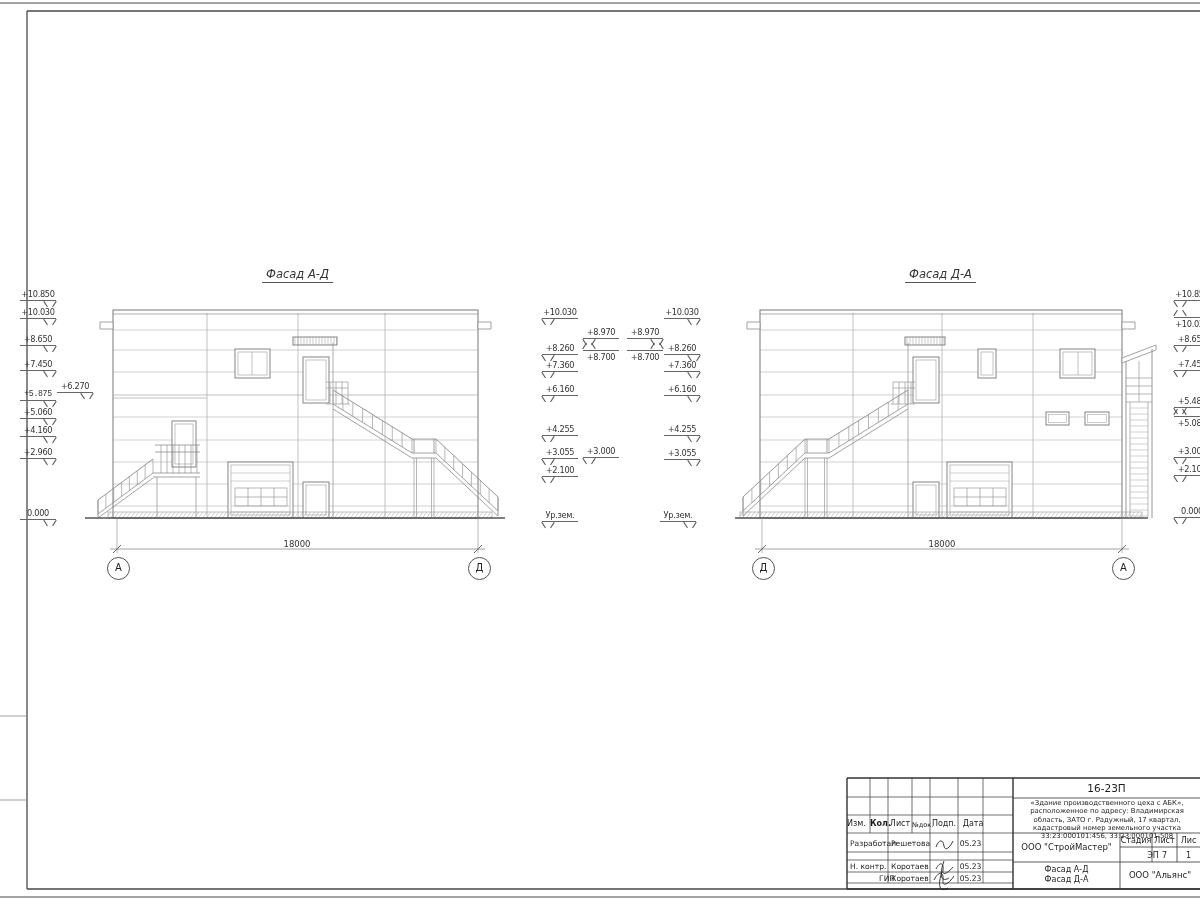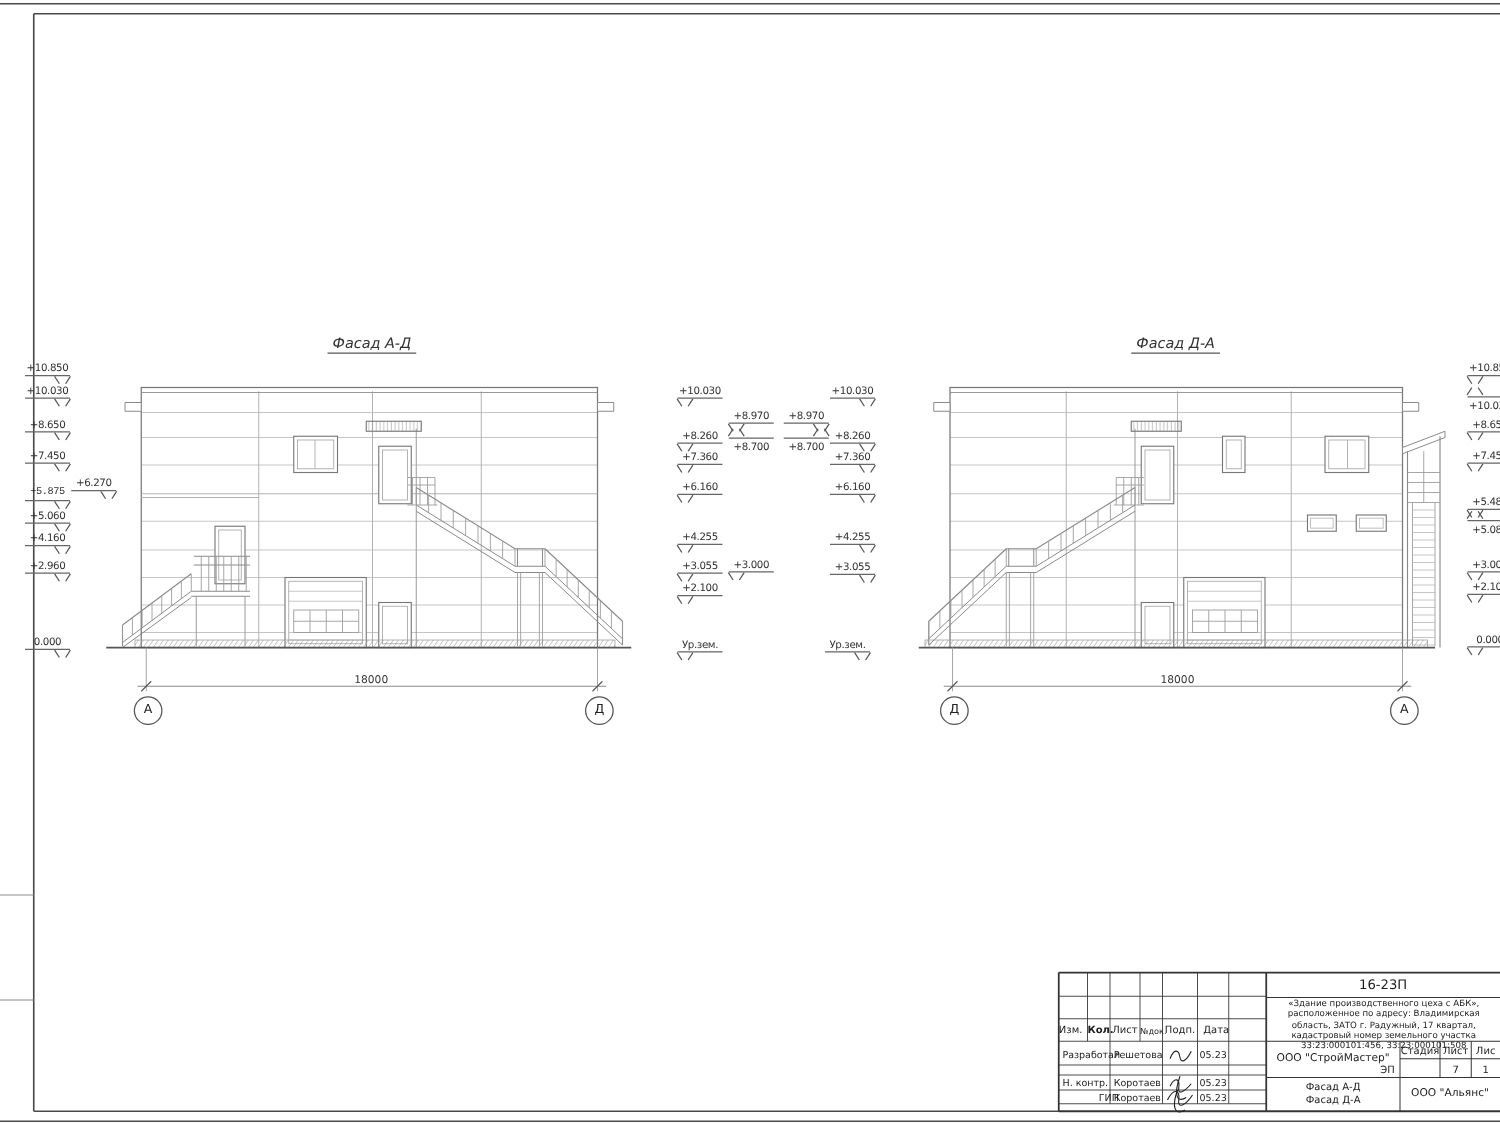--- a/index.html
+++ b/index.html
@@ -366,21 +366,21 @@
   <div class="abs tb tb-cell ctr" style="left:1013px;top:842px;width:107px;font-size:8.5px;">ООО "СтройМастер"</div>
   <div class="abs tb" style="left:1013px;top:865px;width:107px;font-size:8px;line-height:9.5px;text-align:center;">
     <div>Фасад А-Д</div>
     <div>Фасад Д-А</div>
   </div>
   <div class="abs tb tb-cell ctr" style="left:1120px;top:870px;width:80px;font-size:8.5px;">ООО "Альянс"</div>
 
   <div class="abs tb tb-cell ctr" style="left:1120px;top:836px;width:32px;">Стадия</div>
   <div class="abs tb tb-cell ctr" style="left:1152px;top:836px;width:25px;">Лист</div>
   <div class="abs tb tb-cell ctr" style="left:1177px;top:836px;width:23px;">Лис</div>
-  <div class="abs tb tb-cell ctr" style="left:1101px;top:851px;width:18px;">ЭП</div>
+  <div class="abs tb tb-cell ctr" style="left:1144px;top:851px;width:18px;">ЭП</div>
   <div class="abs tb tb-cell ctr" style="left:1152px;top:851px;width:25px;">7</div>
   <div class="abs tb tb-cell ctr" style="left:1177px;top:851px;width:23px;">1</div>
 
   <div class="abs tb tb-cell ctr" style="left:847px;top:819px;width:19px;">Изм.</div>
   <div class="abs tb tb-cell ctr" style="left:870px;top:819px;width:18px;font-weight:bold;">Кол.</div>
   <div class="abs tb tb-cell ctr" style="left:888px;top:819px;width:24px;">Лист</div>
   <div class="abs tb tb-small ctr" style="left:912px;top:821px;width:18px;">№док.</div>
   <div class="abs tb tb-cell ctr" style="left:930px;top:819px;width:28px;">Подп.</div>
   <div class="abs tb tb-cell ctr" style="left:958px;top:819px;width:30px;">Дата</div>
 

